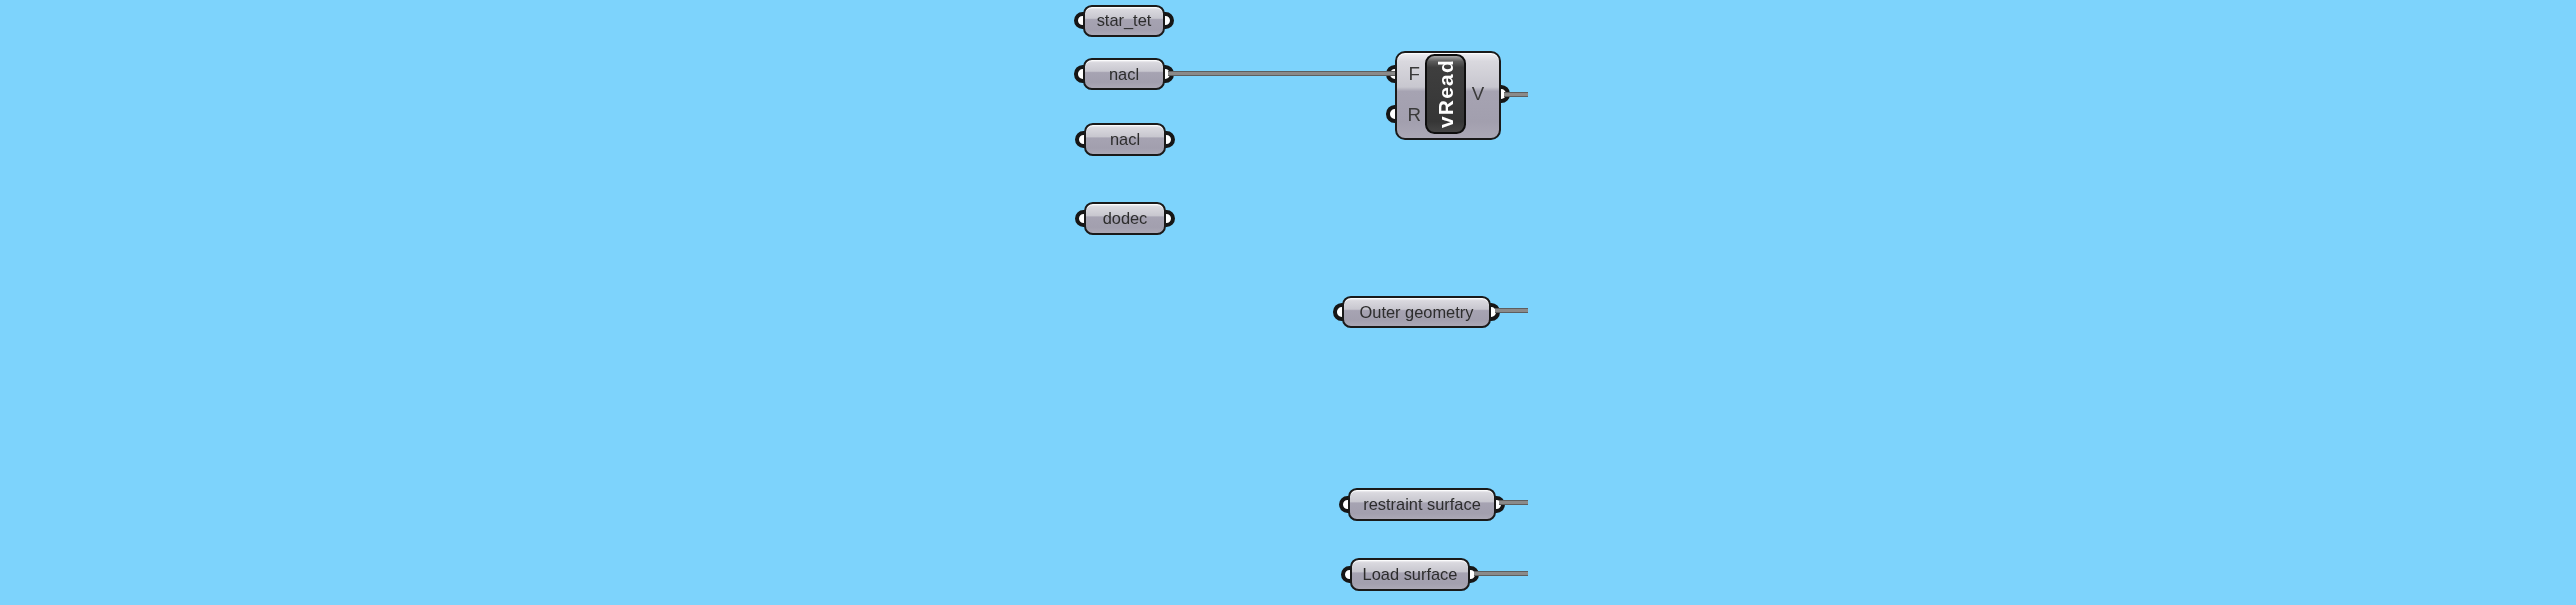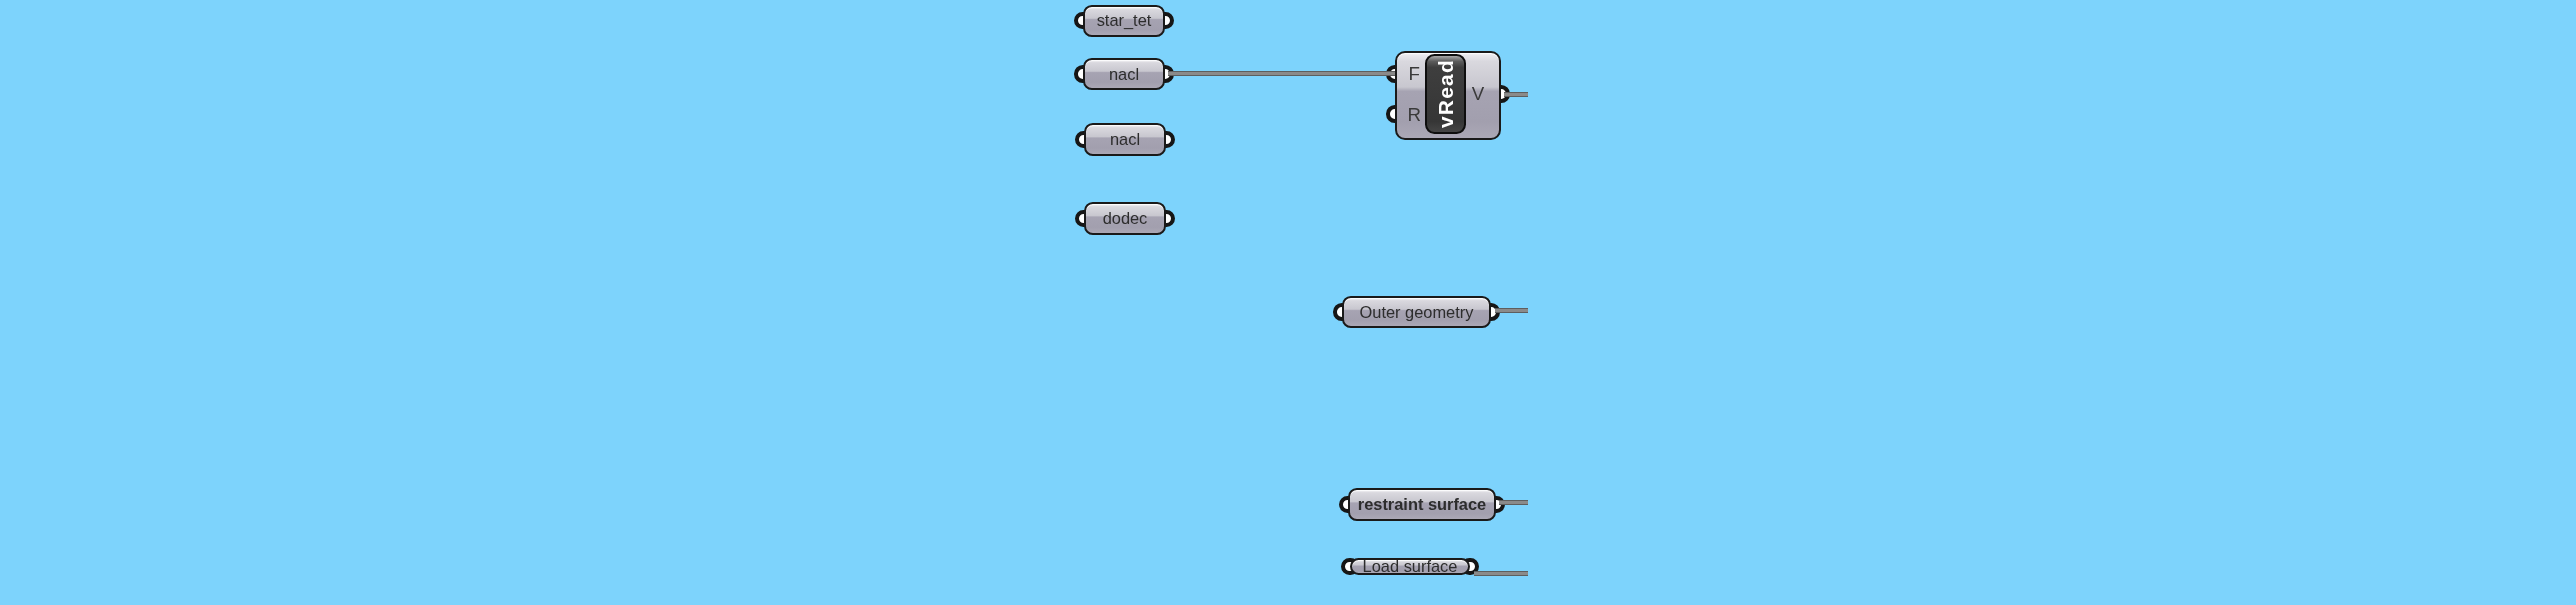--- a/index.html
+++ b/index.html
@@ -108,29 +108,29 @@
   </div>
 
   <div class="node" style="left:1342px; top:296px; width:149px; height:32px;">
     <span class="nub left vcenter"></span>
     <span class="nub right vcenter"></span>
     <div class="body">
       <span class="pill-label">Outer geometry</span>
     </div>
   </div>
 
-  <div class="node" style="left:1348px; top:488px; width:148px; height:33px;font-weight:bold;">
+  <div class="node" style="left:1348px; top:488px; width:148px; height:33px;">
     <span class="nub left vcenter"></span>
     <span class="nub right vcenter"></span>
     <div class="body">
       <span class="pill-label">restraint surface</span>
     </div>
   </div>
 
-  <div class="node" style="left:1350px; top:558px; width:120px; height:17px;">
+  <div class="node" style="left:1350px; top:558px; width:120px; height:33px;">
     <span class="nub left vcenter"></span>
     <span class="nub right vcenter"></span>
     <div class="body">
       <span class="pill-label">Load surface</span>
     </div>
   </div>
 
 </div>
 
 

